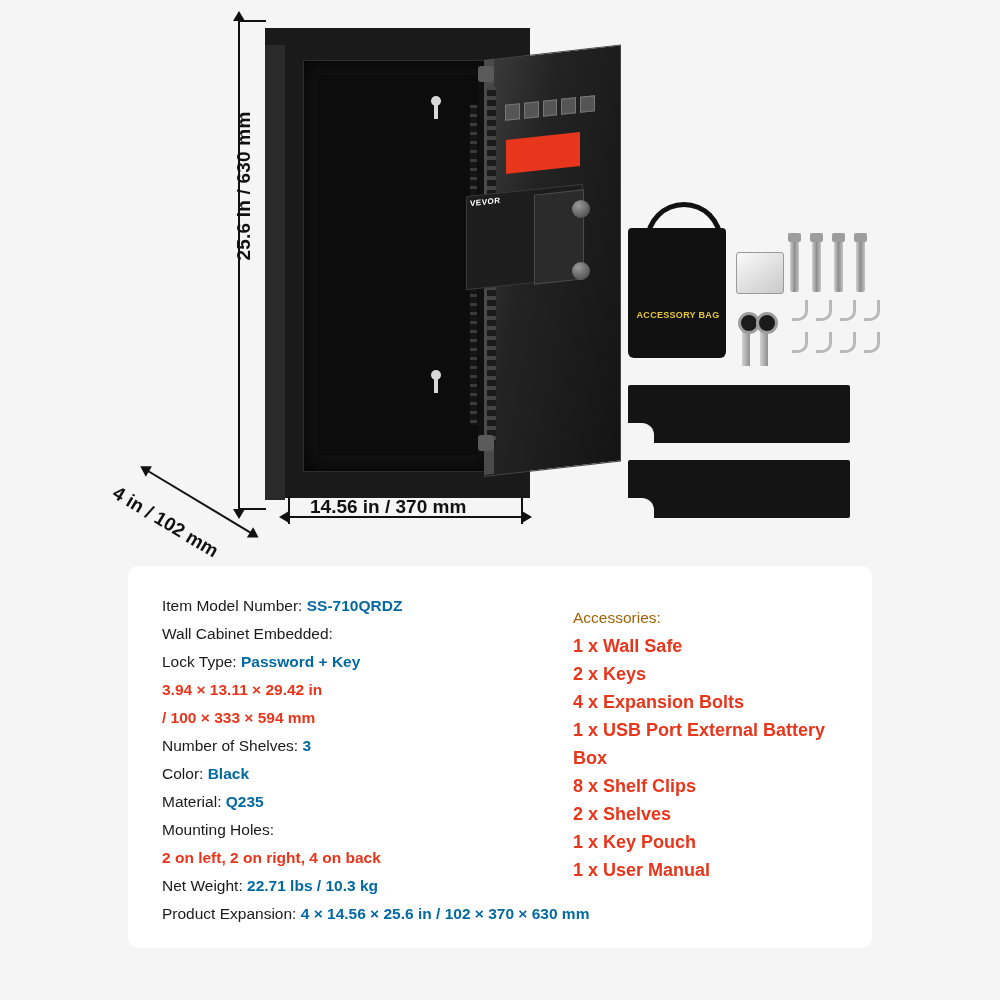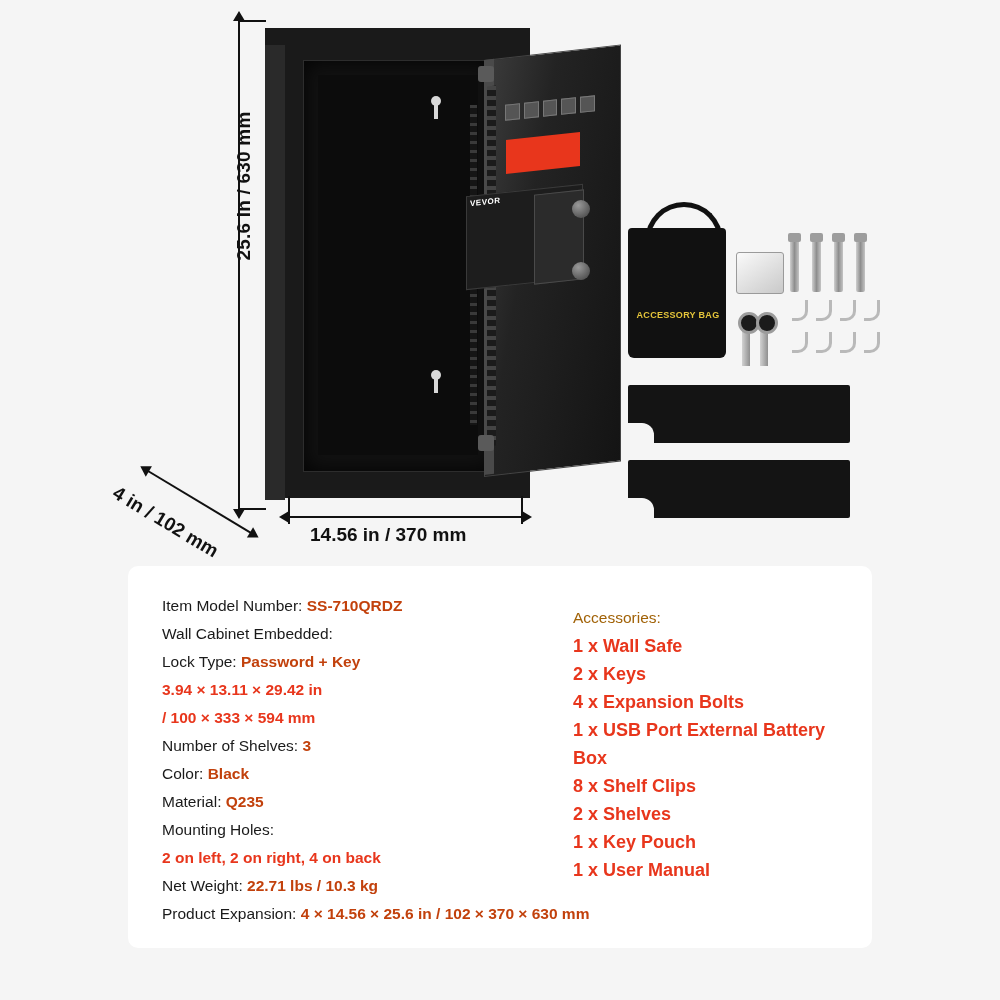--- a/index.html
+++ b/index.html
@@ -230,21 +230,21 @@
     content: "";
     position: absolute;
     top: -5px;
     border-top: 6px solid transparent;
     border-bottom: 6px solid transparent;
   }
   .dim-h::before { left: -9px; border-right: 10px solid #111; }
   .dim-h::after { right: -9px; border-left: 10px solid #111; }
   .dim-h-label {
     position: absolute;
-    left: 310px; top: 524px;
+    left: 310px; top: 496px;
     font-size: 19px;
     font-weight: bold;
     white-space: nowrap;
   }
   .dim-h-tick-l {
     position: absolute; left: 288px; top: 496px;
     width: 2px; height: 28px; background: #111;
   }
   .dim-h-tick-r {
     position: absolute; left: 521px; top: 496px;
@@ -394,21 +394,21 @@
   .spec-col-left { width: 405px; }
   .spec-col-right { flex: 1; padding-left: 6px; }
 
   .spec-line {
     font-size: 15.5px;
     line-height: 28px;
     color: #1a1a1a;
     white-space: nowrap;
   }
   .spec-line .val {
-    color: #c2410c;
+    color: #0369a1;
     font-weight: bold;
   }
   .spec-line.val-only {
     color: #e8361c;
     font-weight: bold;
   }
   .acc-title {
     font-size: 15.5px;
     line-height: 28px;
     color: #a16207;

